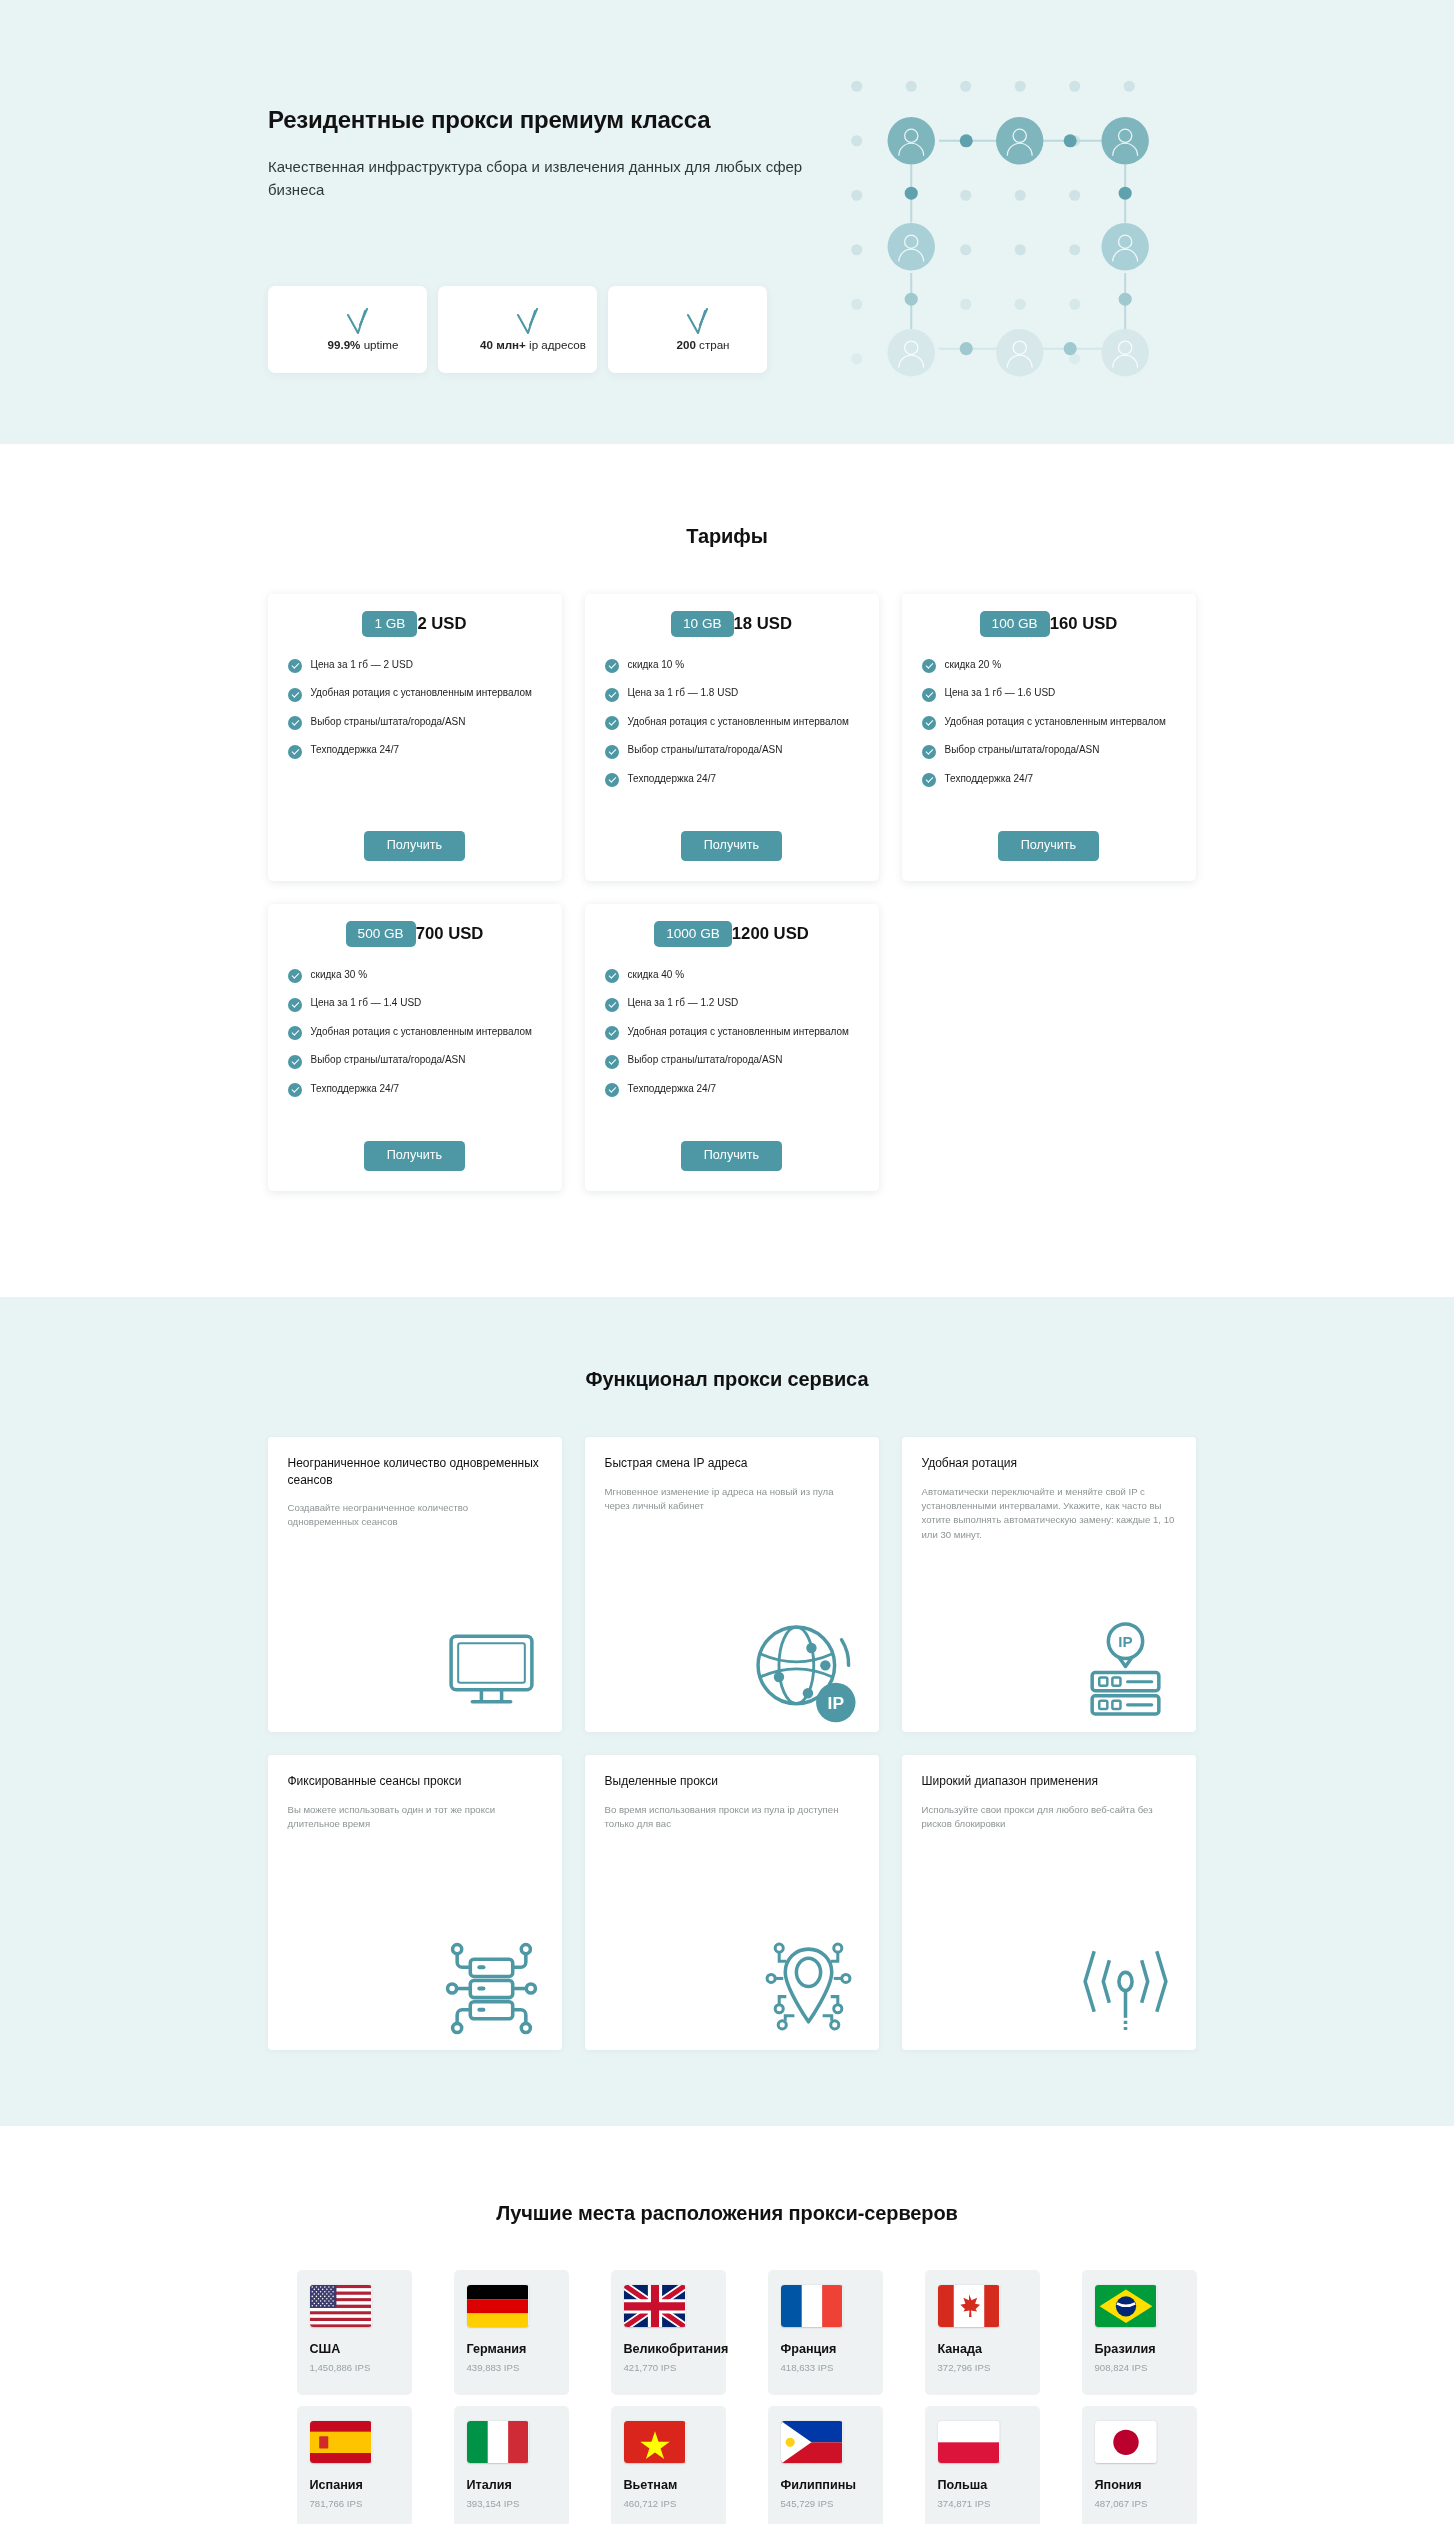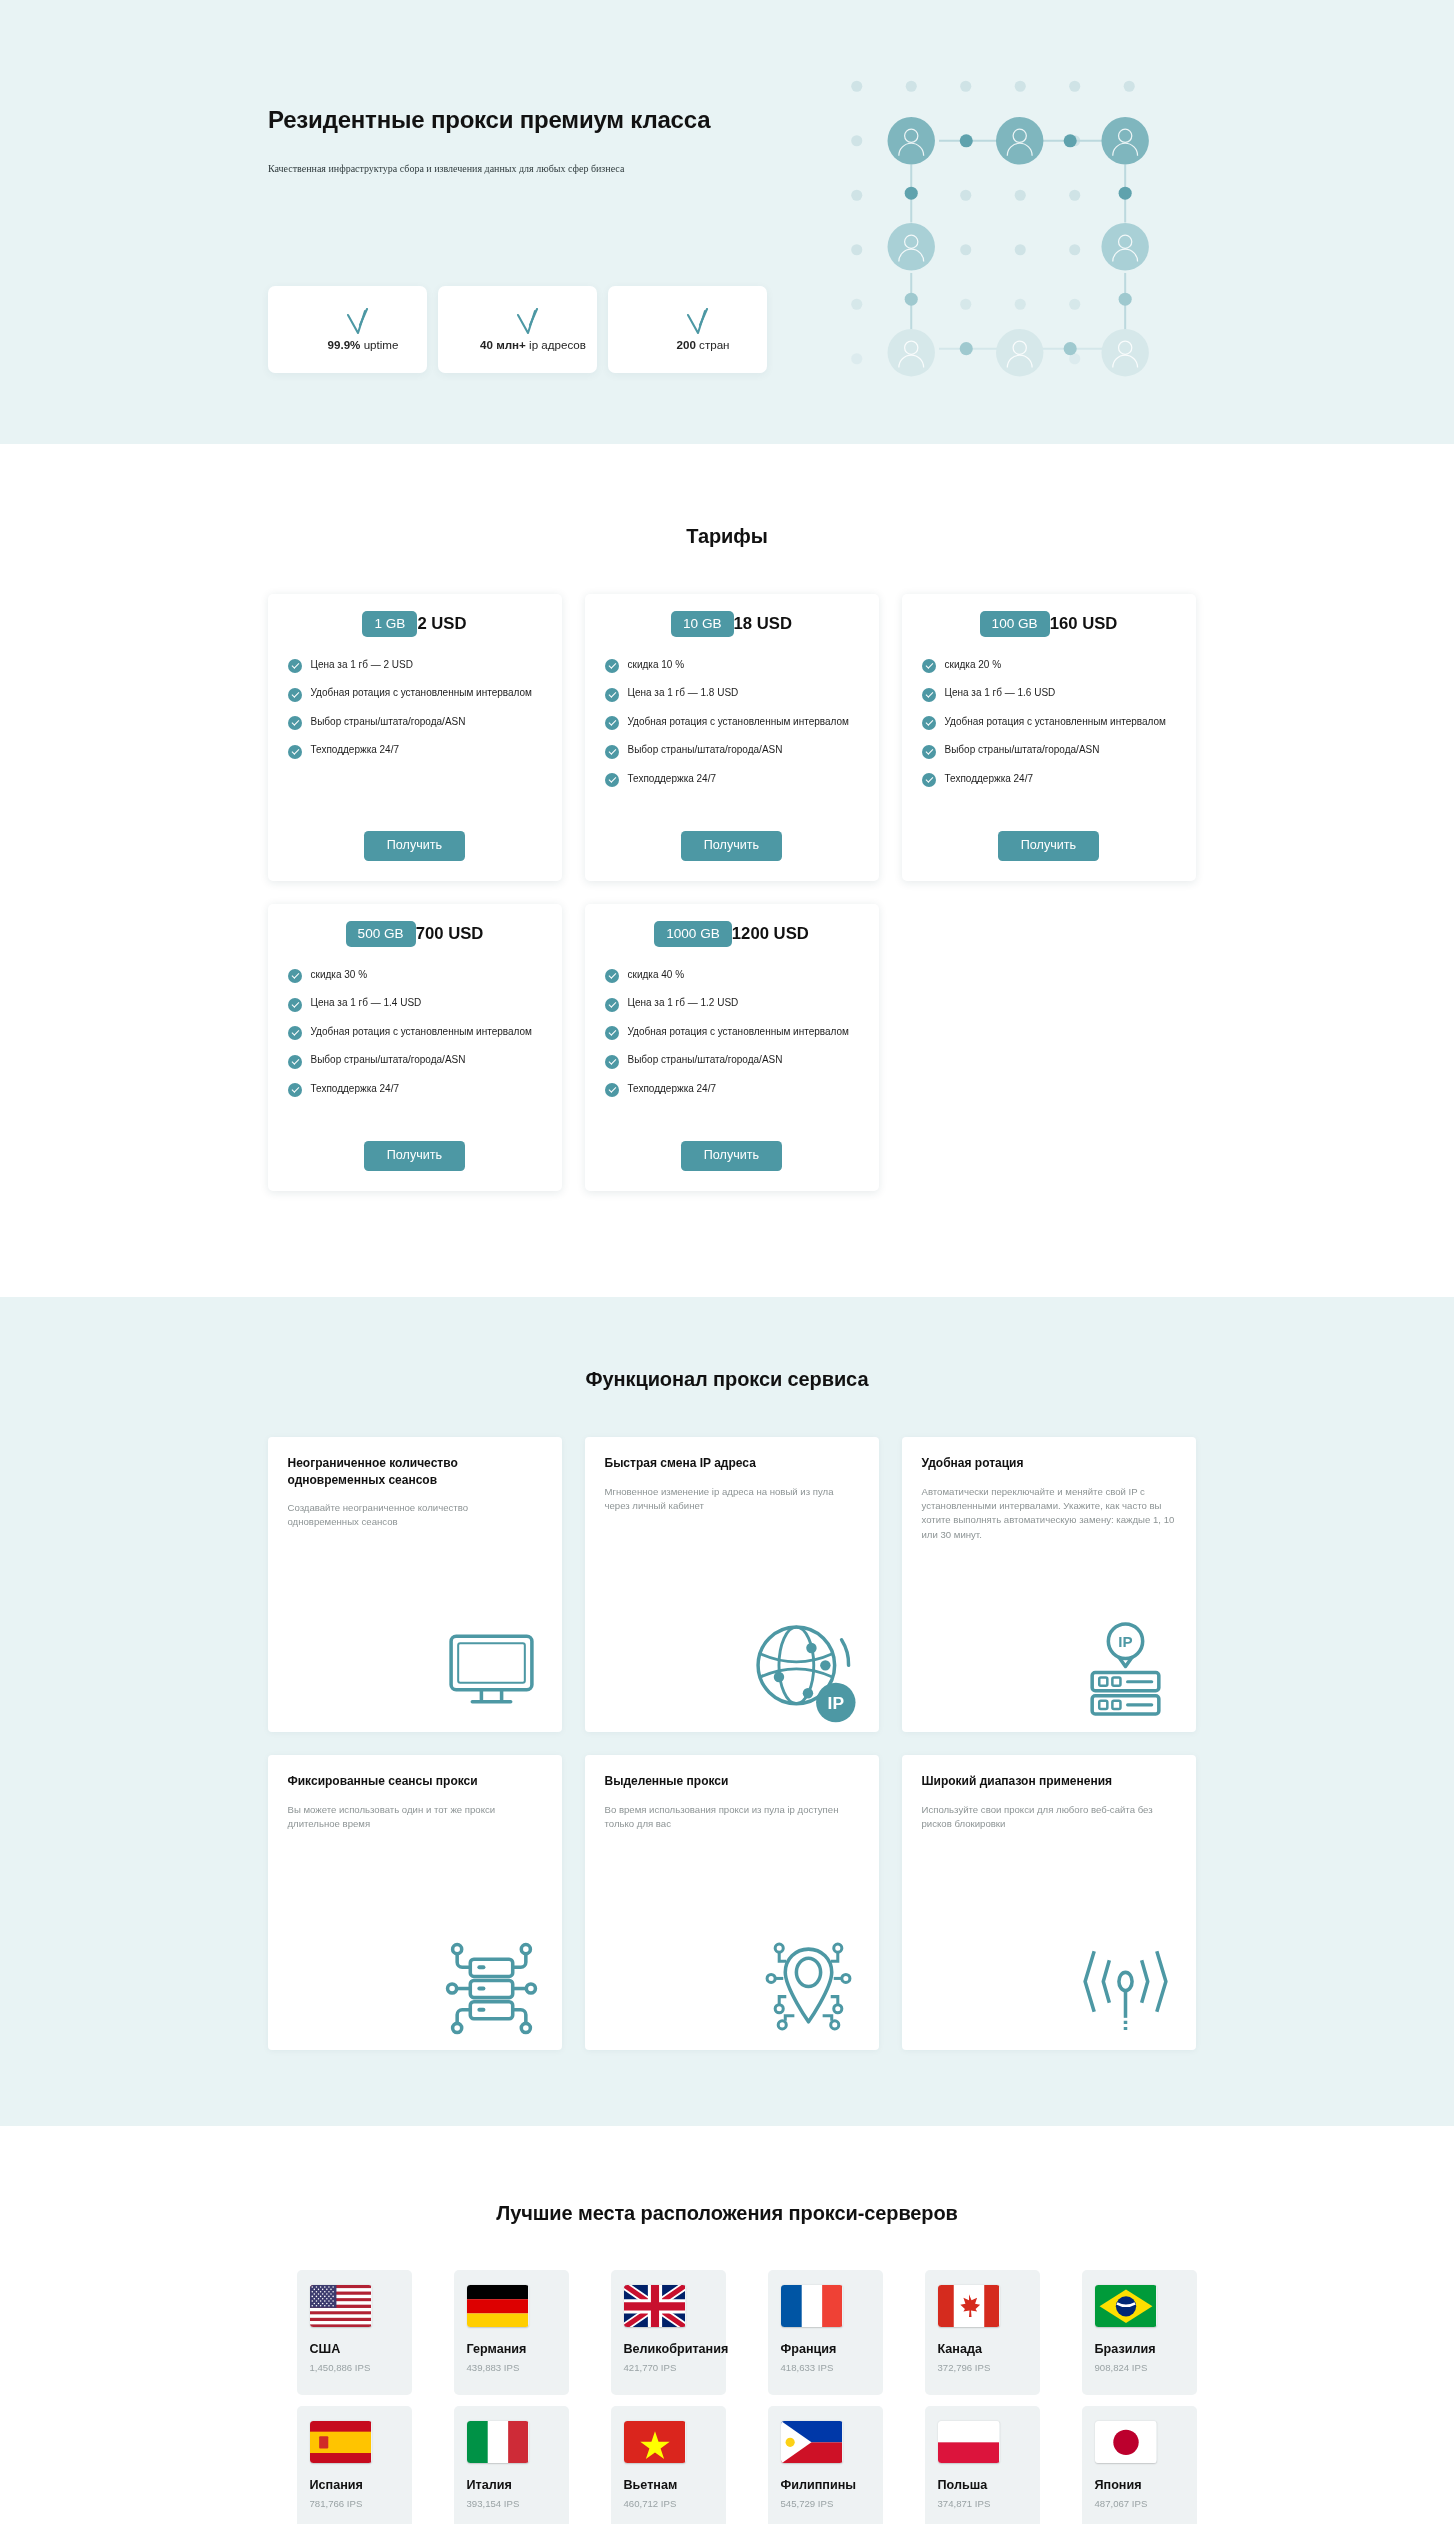--- a/index.html
+++ b/index.html
@@ -26,27 +26,26 @@
   }
   .hero-copy { position: absolute; left: 5px; top: 106px; width: 566px; }
   .hero-title {
     font-size: 24px;
     font-weight: 700;
     color: #121212;
     letter-spacing: -0.2px;
     line-height: 1.2;
   }
   .hero-sub {
-    margin-top: 26px;
-    font-size: 10px;
+    margin-top: 20px;
+    font-size: 15px;
     line-height: 1.55;
     color: #2f3a3c;
     max-width: 535px;
     font-weight: 400;
-    font-family: Liberation Serif, serif;
   }
   .hero-badges {
     position: absolute;
     left: 5px; top: 286px;
     display: flex; gap: 11px;
   }
   .badge {
     width: 159px; height: 87px;
     background: #ffffff;
     border-radius: 7px;
@@ -140,21 +139,21 @@
     padding-left: 5px;
   }
   .f-card {
     background: #fff; border-radius: 4px;
     padding: 18px 20px 14px;
     min-height: 295px;
     position: relative;
     box-shadow: 0 1px 6px rgba(20,60,70,.05);
     display: flex; flex-direction: column;
   }
-  .f-title { font-size: 12px; font-weight: 700; color: #111; line-height: 1.38; }
+  .f-title { font-size: 12px; font-weight: 400; color: #111; line-height: 1.38; }
   .f-desc { margin-top: 13px; font-size: 9.6px; line-height: 1.5; color: #8d9495; }
   .f-ico {
     margin-top: auto;
     align-self: flex-end;
     width: 101px; height: 101px;
   }
   .f-ico.wide { width: 116px; height: 106px; }
 
   
   .countries { background: #fff; padding: 76px 0 61px; }

